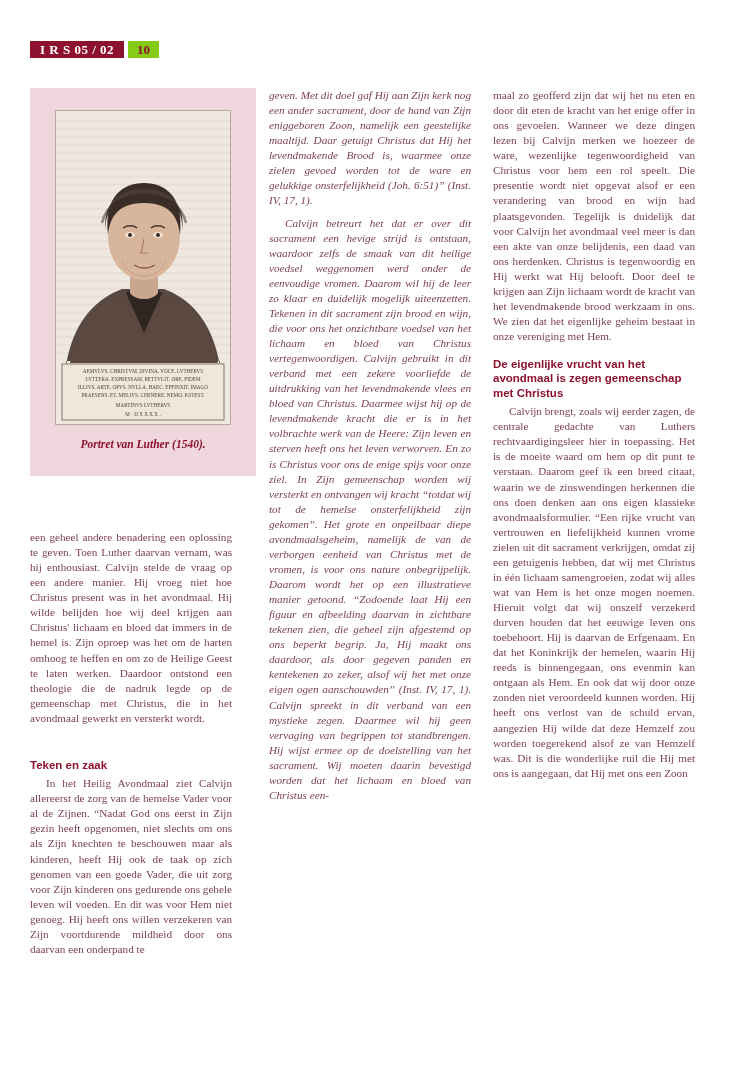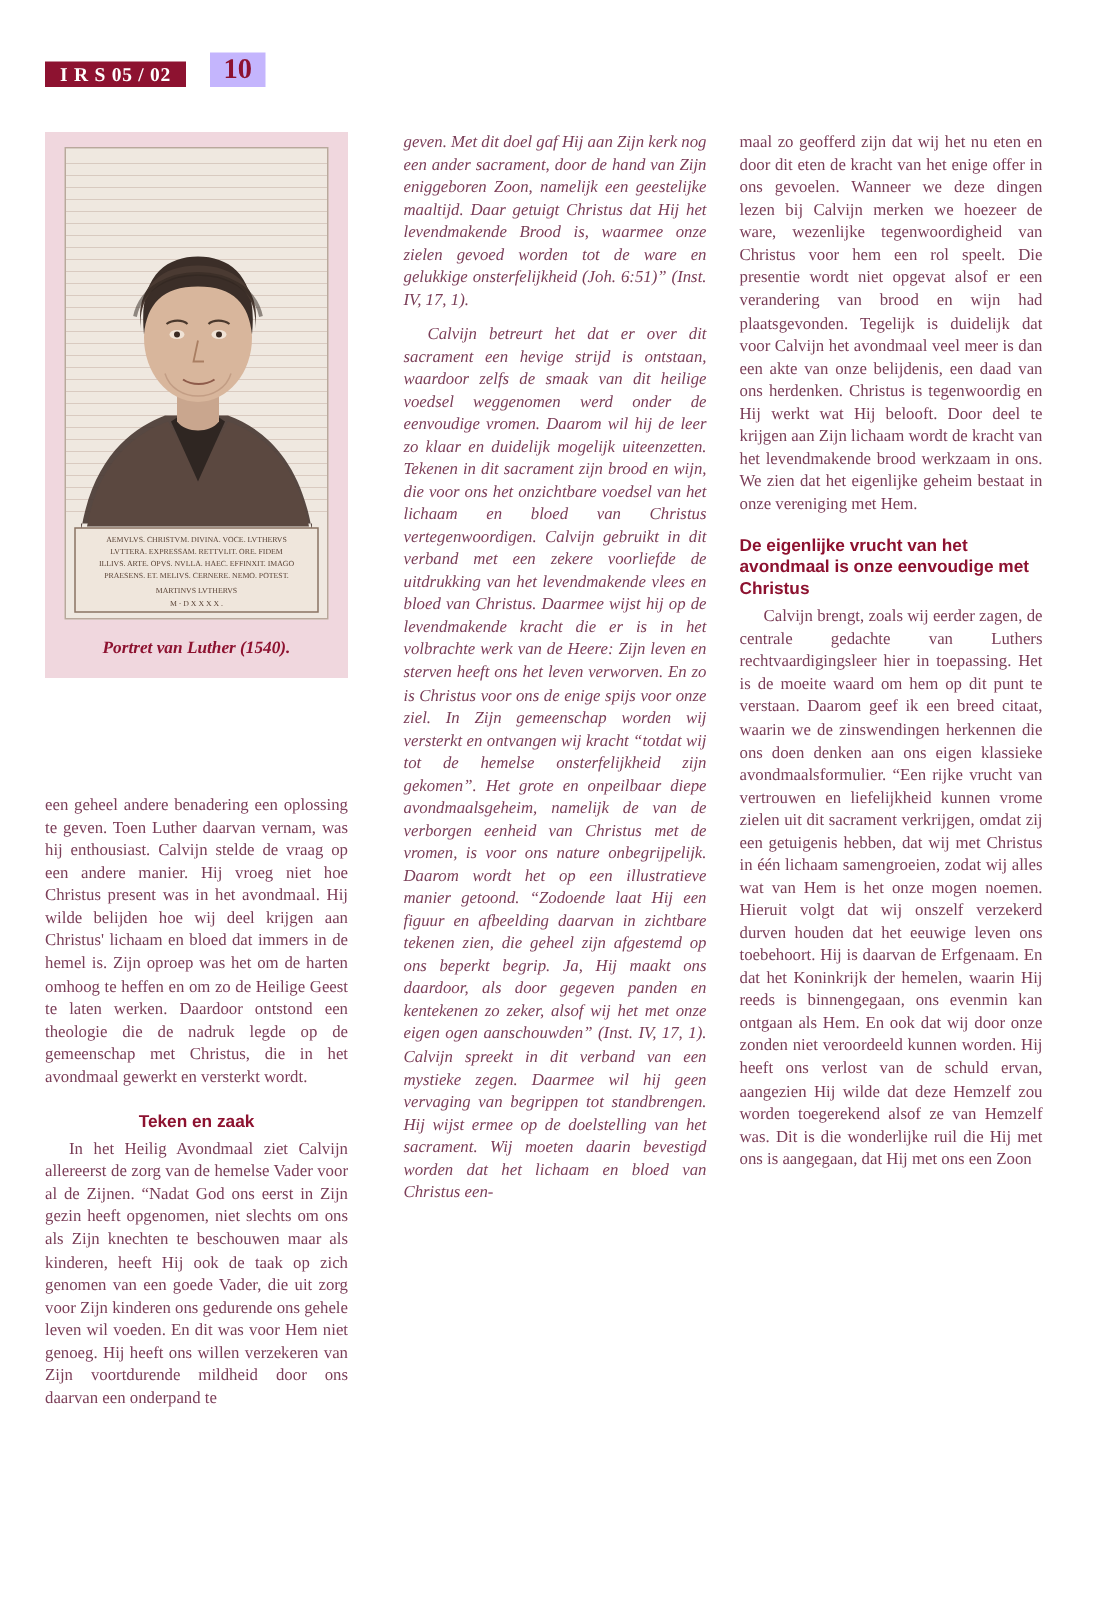--- a/index.html
+++ b/index.html
@@ -37,40 +37,40 @@
     font-family: "Liberation Serif", serif;
     font-weight: bold;
     font-size: 13px;
     letter-spacing: 0.5px;
     padding: 2px 10px 2px 10px;
     display: flex;
     align-items: center;
     line-height: 1;
   }
   .header-pageno {
-    background: #c4b5fd;
+    background: #84cc16;
     color: #8d1230;
     font-family: "Liberation Serif", serif;
     font-weight: bold;
-    font-size: 19px;
+    font-size: 13px;
     padding: 2px 9px;
-    margin-left: 16px;
+    margin-left: 4px;
     display: flex;
     align-items: center;
     line-height: 1;
   }
 
   
   .figure {
     position: absolute;
     top: 88px;
     left: 30px;
     width: 202px;
     background: #f0d7de;
-    padding: 0;
+    padding: 12px;
   }
   .figure-img {
     width: 174px;
     height: 313px;
     margin: 10px auto 0 auto;
     display: block;
     background: #efe9e2;
     border: 1px solid #b9a89c;
     position: relative;
     overflow: hidden;
@@ -125,21 +125,21 @@
   }
   h3.subhead {
     font-family: "Liberation Sans", sans-serif;
     font-size: 11.5px;
     font-weight: bold;
     color: #8d1230;
     margin: 13px 0 4px 0;
     line-height: 1.25;
     text-align: left;
   }
-  .col1 h3.subhead { margin-top: 15px; text-align: center; }
+  .col1 h3.subhead { margin-top: 32px; }
   .spacer-sm { height: 7px; }
 </style>
 </head>
 <body>
 
 <div class="page">
 
   <div class="header">
     <div class="header-band">I R S  05 / 02</div>
     <div class="header-pageno">10</div>
@@ -232,18 +232,18 @@
     </div>
 
     <div class="col col2">
       <p>geven. Met dit doel gaf Hij aan Zijn kerk nog een ander sacrament, door de hand van Zijn eniggeboren Zoon, namelijk een geestelijke maaltijd. Daar getuigt Christus dat Hij het levendmakende Brood is, waarmee onze zielen gevoed worden tot de ware en gelukkige onsterfelijkheid (Joh. 6:51)” (Inst. IV, 17, 1).</p>
       <div class="spacer-sm"></div>
       <p class="indent">Calvijn betreurt het dat er over dit sacrament een hevige strijd is ontstaan, waardoor zelfs de smaak van dit heilige voedsel weggenomen werd onder de eenvoudige vromen. Daarom wil hij de leer zo klaar en duidelijk mogelijk uiteenzetten. Tekenen in dit sacrament zijn brood en wijn, die voor ons het onzichtbare voedsel van het lichaam en bloed van Christus vertegenwoordigen. Calvijn gebruikt in dit verband met een zekere voorliefde de uitdrukking van het levendmakende vlees en bloed van Christus. Daarmee wijst hij op de levendmakende kracht die er is in het volbrachte werk van de Heere: Zijn leven en sterven heeft ons het leven verworven. En zo is Christus voor ons de enige spijs voor onze ziel. In Zijn gemeenschap worden wij versterkt en ontvangen wij kracht “totdat wij tot de hemelse onsterfelijkheid zijn gekomen”. Het grote en onpeilbaar diepe avondmaalsgeheim, namelijk de van de verborgen eenheid van Christus met de vromen, is voor ons nature onbegrijpelijk. Daarom wordt het op een illustratieve manier getoond. “Zodoende laat Hij een figuur en afbeelding daarvan in zichtbare tekenen zien, die geheel zijn afgestemd op ons beperkt begrip. Ja, Hij maakt ons daardoor, als door gegeven panden en kentekenen zo zeker, alsof wij het met onze eigen ogen aanschouwden” (Inst. IV, 17, 1). Calvijn spreekt in dit verband van een mystieke zegen. Daarmee wil hij geen vervaging van begrippen tot standbrengen. Hij wijst ermee op de doelstelling van het sacrament. Wij moeten daarin bevestigd worden dat het lichaam en bloed van Christus een-</p>
     </div>
 
     <div class="col col3">
       <p>maal zo geofferd zijn dat wij het nu eten en door dit eten de kracht van het enige offer in ons gevoelen. Wanneer we deze dingen lezen bij Calvijn merken we hoezeer de ware, wezenlijke tegenwoordigheid van Christus voor hem een rol speelt. Die presentie wordt niet opgevat alsof er een verandering van brood en wijn had plaatsgevonden. Tegelijk is duidelijk dat voor Calvijn het avondmaal veel meer is dan een akte van onze belijdenis, een daad van ons herdenken. Christus is tegenwoordig en Hij werkt wat Hij belooft. Door deel te krijgen aan Zijn lichaam wordt de kracht van het levendmakende brood werkzaam in ons. We zien dat het eigenlijke geheim bestaat in onze vereniging met Hem.</p>
-      <h3 class="subhead">De eigenlijke vrucht van het avondmaal is onze eenvoudige met Christus</h3>
+      <h3 class="subhead">De eigenlijke vrucht van het avondmaal is zegen gemeenschap met Christus</h3>
       <p class="indent">Calvijn brengt, zoals wij eerder zagen, de centrale gedachte van Luthers rechtvaardigingsleer hier in toepassing. Het is de moeite waard om hem op dit punt te verstaan. Daarom geef ik een breed citaat, waarin we de zinswendingen herkennen die ons doen denken aan ons eigen klassieke avondmaalsformulier. “Een rijke vrucht van vertrouwen en liefelijkheid kunnen vrome zielen uit dit sacrament verkrijgen, omdat zij een getuigenis hebben, dat wij met Christus in één lichaam samengroeien, zodat wij alles wat van Hem is het onze mogen noemen. Hieruit volgt dat wij onszelf verzekerd durven houden dat het eeuwige leven ons toebehoort. Hij is daarvan de Erfgenaam. En dat het Koninkrijk der hemelen, waarin Hij reeds is binnengegaan, ons evenmin kan ontgaan als Hem. En ook dat wij door onze zonden niet veroordeeld kunnen worden. Hij heeft ons verlost van de schuld ervan, aangezien Hij wilde dat deze Hemzelf zou worden toegerekend alsof ze van Hemzelf was. Dit is die wonderlijke ruil die Hij met ons is aangegaan, dat Hij met ons een Zoon</p>
     </div>
 
   </div>
 </div>
 
 </body></html>

